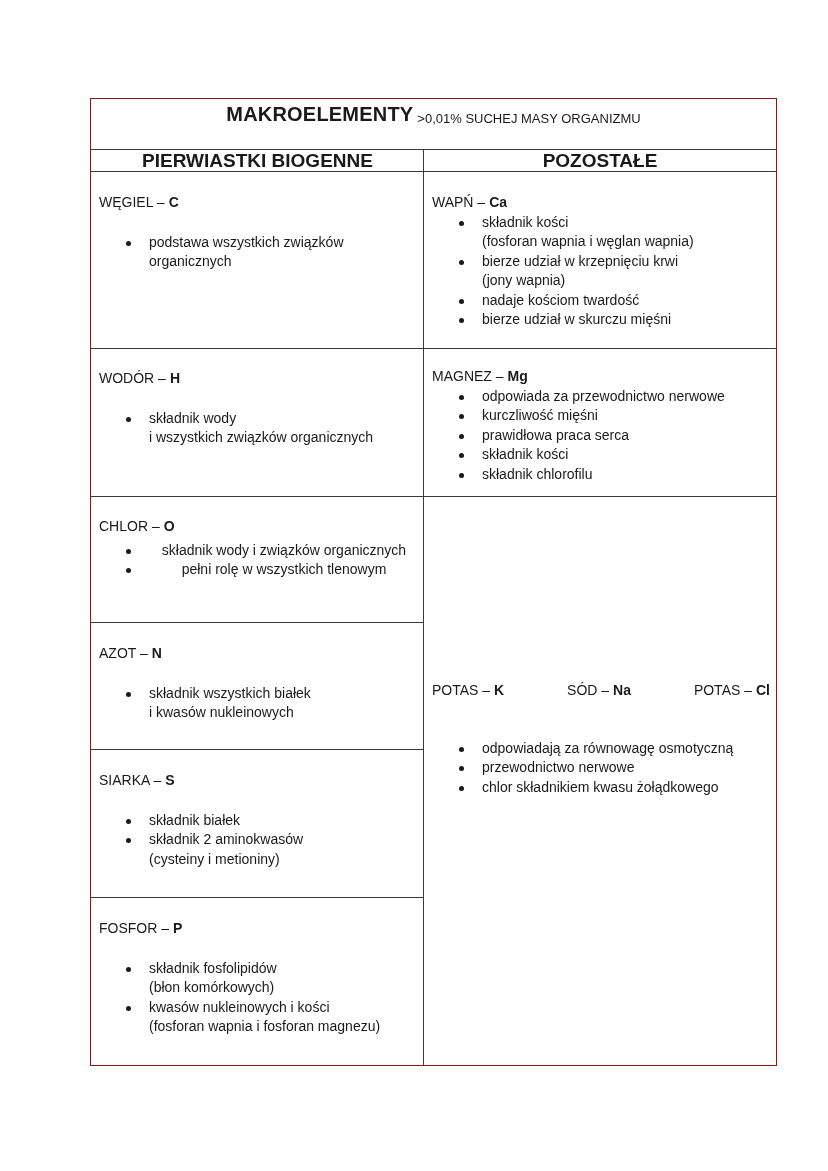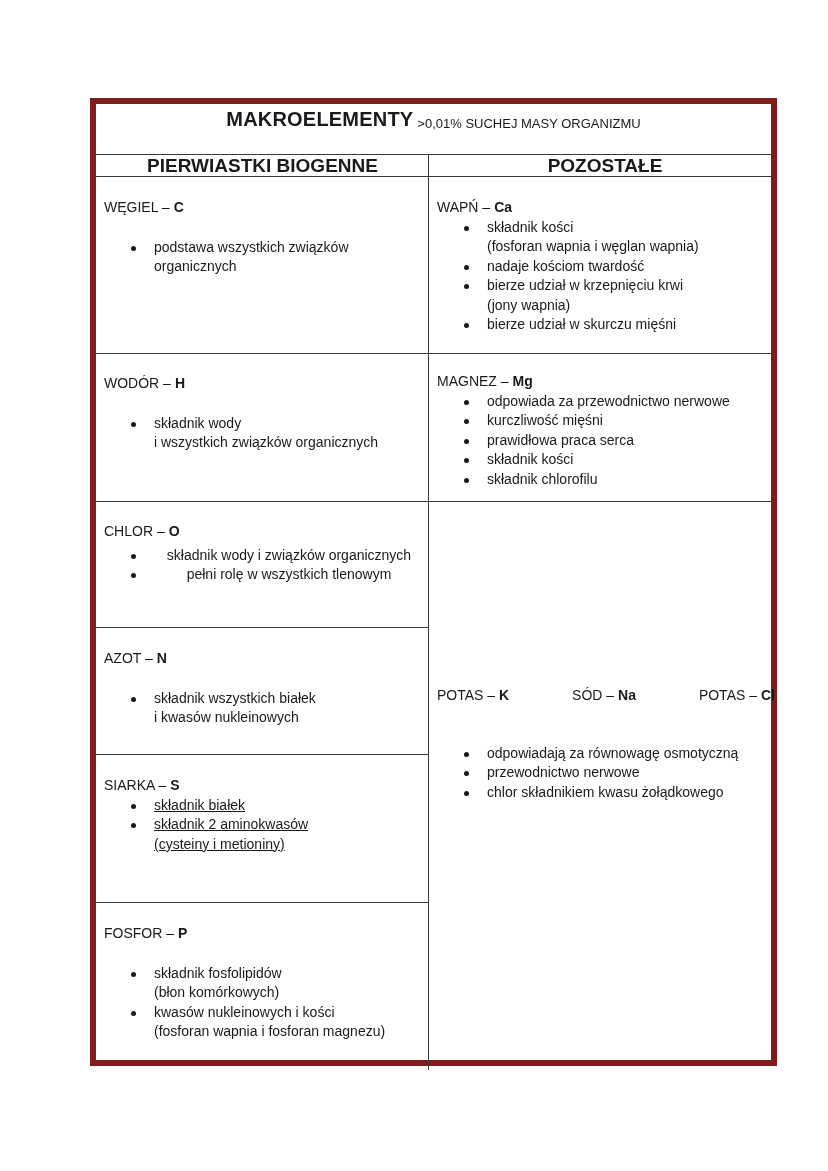--- a/index.html
+++ b/index.html
@@ -1,19 +1,19 @@
 <!DOCTYPE html>
 <html><head>
 <meta charset="utf-8">
 <style>
   html, body { margin: 0; padding: 0; background: #ffffff; }
   body { width: 828px; height: 1171px; position: relative; overflow: hidden;
          font-family: "Liberation Sans", "DejaVu Sans", sans-serif; color: #1a1a1a; }
   .tbl { position: absolute; left: 90px; top: 98px; width: 687px; height: 968px;
-         border: 6px solid #7f1d1d; box-sizing: border-box; }
+         border: 1px solid #7f1d1d; box-sizing: border-box; }
   .line-h { position: absolute; height: 1px; background: #3a3a3a; }
   .line-v { position: absolute; width: 1px; background: #3a3a3a; }
   .title { position: absolute; left: 0; top: 0; width: 100%; height: 50px;
            display: flex; justify-content: center; align-items: flex-start; padding-top: 4px; box-sizing: border-box; }
   .title-main { font-weight: bold; font-size: 20px; letter-spacing: 0.2px; }
   .title-sub { font-size: 13px; margin-left: 4px; margin-top: 8px; }
   .hdr { position: absolute; top: 50px; height: 23px; display: flex; align-items: center; justify-content: center;
          font-weight: bold; font-size: 19px; }
   .cell { position: absolute; box-sizing: border-box; font-size: 14px; line-height: 19.5px; }
   .elem { white-space: nowrap; }
@@ -74,21 +74,21 @@
   <div class="cell" style="left:8px;top:545px;width:320px;">
     <div class="elem"><span>AZOT –</span><span class="sym">N</span></div>
     <ul style="margin-top:20px;">
       <li style="white-space:pre-line;">składnik wszystkich białek
 i kwasów nukleinowych</li>
     </ul>
   </div>
 
   <div class="cell" style="left:8px;top:672px;width:320px;">
     <div class="elem"><span>SIARKA –</span><span class="sym">S</span></div>
-    <ul style="text-decoration:underline;">
+    <ul style="margin-top:20px;">
       <li>składnik białek</li>
       <li style="white-space:pre-line;">składnik 2 aminokwasów
 (cysteiny i metioniny)</li>
     </ul>
   </div>
 
   <div class="cell" style="left:8px;top:820px;width:320px;">
     <div class="elem"><span>FOSFOR –</span><span class="sym">P</span></div>
     <ul style="margin-top:20px;">
       <li style="white-space:pre-line;">składnik fosfolipidów
@@ -96,23 +96,23 @@
       <li style="white-space:pre-line;">kwasów nukleinowych i kości
 (fosforan wapnia i fosforan magnezu)</li>
     </ul>
   </div>
 
   <div class="cell" style="left:341px;top:94px;width:340px;">
     <div class="elem"><span>WAPŃ –</span><span class="sym">Ca</span></div>
     <ul>
       <li style="white-space:pre-line;">składnik kości
 (fosforan wapnia i węglan wapnia)</li>
-      <li>nadaje kościom twardość</li>
       <li style="white-space:pre-line;">bierze udział w krzepnięciu krwi
 (jony wapnia)</li>
+      <li>nadaje kościom twardość</li>
       <li>bierze udział w skurczu mięśni</li>
     </ul>
   </div>
 
   <div class="cell" style="left:341px;top:268px;width:340px;">
     <div class="elem"><span>MAGNEZ –</span><span class="sym">Mg</span></div>
     <ul>
       <li>odpowiada za przewodnictwo nerwowe</li>
       <li>kurczliwość mięśni</li>
       <li>prawidłowa praca serca</li>

